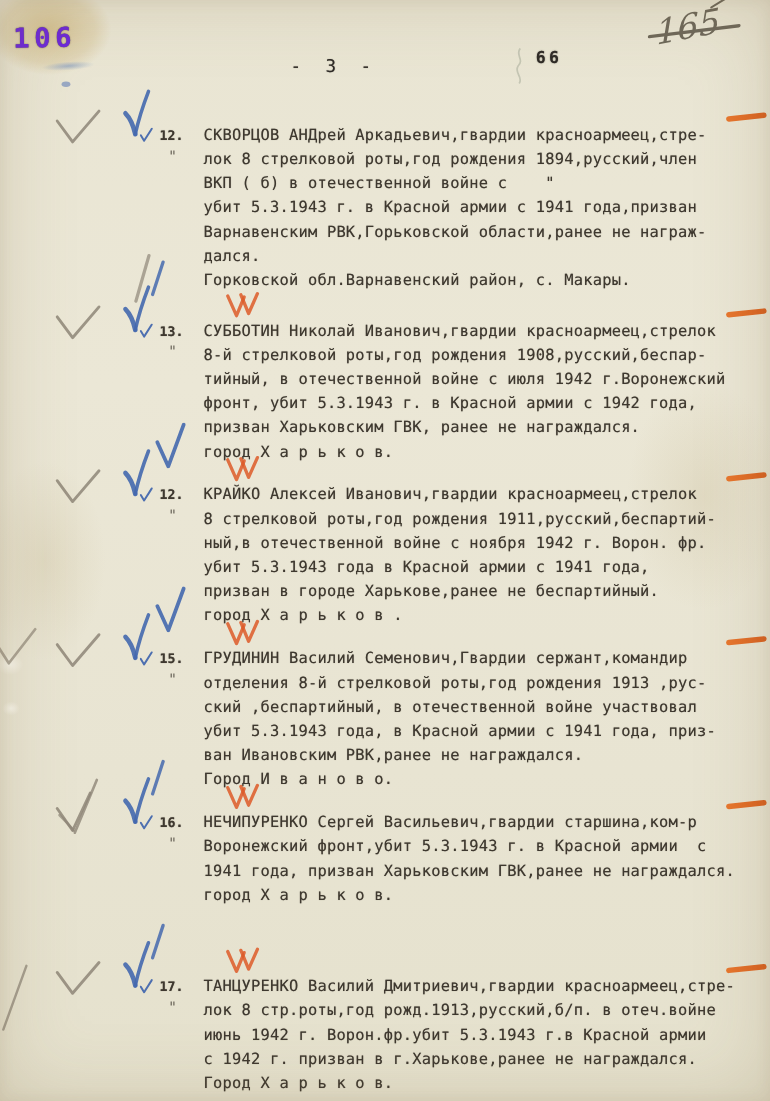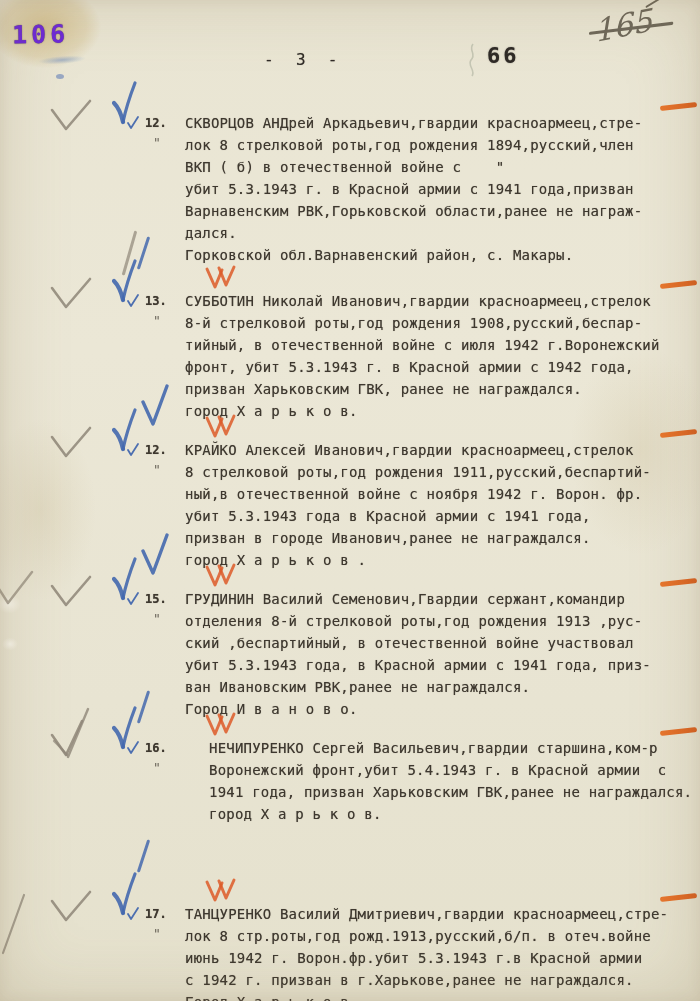--- a/index.html
+++ b/index.html
@@ -16,21 +16,21 @@
   .damage{position:absolute;border-radius:50%;background:radial-gradient(closest-side,rgba(248,246,236,.95),rgba(248,246,236,0) 80%);}
   .blue-smudge{position:absolute;left:32px;top:55px;width:60px;height:10px;border-radius:50%;
     background:radial-gradient(closest-side,rgba(90,127,192,.45),rgba(90,127,192,0) 80%);transform:rotate(-4deg);}
   .blue-dot{position:absolute;left:56px;top:74px;width:8px;height:5px;border-radius:50%;background:rgba(74,108,180,.5);}
 
   .stamp{position:absolute;font-weight:bold;white-space:pre;}
   .stamp-left{left:12px;top:20px;font-size:25px;letter-spacing:4px;transform:rotate(-1deg);
     text-shadow:0 0 1.2px rgba(47,43,39,.8);}
   .page-num{position:absolute;left:264px;top:50px;font-size:16px;white-space:pre;letter-spacing:1px;
     text-shadow:0 0 .8px rgba(62,56,47,.6);}
-  .stamp-right{left:487px;top:43px;font-size:22px;letter-spacing:3px;
+  .stamp-right{left:487px;top:43px;font-size:15px;letter-spacing:3px;
     text-shadow:0 0 1.2px rgba(47,43,39,.7);}
   .faint-stamp{position:absolute;left:465px;top:42px;width:16px;height:36px;opacity:.3;}
 
   .handwritten{position:absolute;left:596px;top:4px;width:90px;height:52px;
     font-family:"DejaVu Serif", serif;font-style:italic;font-size:31px;color:#6e685a;
     transform:rotate(-11deg) skewX(-10deg);}
   .handwritten .strike{position:absolute;left:-8px;top:21px;width:86px;height:2.6px;background:#6e685a;
     transform:rotate(4deg);border-radius:2px;}
   .handwritten .tail{position:absolute;left:48px;top:-8px;width:62px;height:2.2px;background:#6e685a;
     transform:rotate(-22deg);border-radius:2px;}
@@ -131,21 +131,21 @@
           </svg></div>
       </div>
       <div class="entry" style="margin-bottom: 17px; min-height: 132px;">
         <span class="num">12.</span>
         <span class="ditto">"</span>
         <div class="lines">
           <div class="line">КРАЙКО Алексей Иванович,гвардии красноармеец,стрелок</div>
           <div class="line">8 стрелковой роты,год рождения 1911,русский,беспартий-</div>
           <div class="line">ный,в отечественной войне с ноября 1942 г. Ворон. фр.</div>
           <div class="line">убит 5.3.1943 года в Красной армии с 1941 года,</div>
-          <div class="line">призван в городе Иванович,ранее не награждался.</div>
+          <div class="line">призван в городе Харькове,ранее не беспартийный.</div>
           <div class="line">город Х а р ь к о в .</div>
         </div>
         <div class="mark" style="left: 50px; top: -14px;"><svg width="44" height="36" viewBox="0 0 44 36">
             <path d="M2 12 L16 31 L40 3" fill="none" stroke="#8e8678" stroke-width="2.6" stroke-linecap="round" stroke-linejoin="round" opacity="0.85"></path>
           </svg></div>
         <div class="mark" style="left: 112px; top: -32px;"><svg width="26" height="46" viewBox="0 0 26 46">
             <path d="M23 3 C18 16 14 28 11 42" fill="none" stroke="#4468ae" stroke-width="3.2" stroke-linecap="round" stroke-linejoin="round" opacity="0.9"></path>
             <path d="M11 42 C9 33 6 27 2 23" fill="none" stroke="#4468ae" stroke-width="4.2" stroke-linecap="round" stroke-linejoin="round" opacity="0.9"></path>
           </svg></div>
         <div class="mark" style="left: 127px; top: 3px;"><svg width="12" height="14" viewBox="0 0 12 14">
@@ -184,26 +184,26 @@
         <div class="mark" style="left: 127px; top: 3px;"><svg width="12" height="14" viewBox="0 0 12 14">
             <path d="M1 7 L4 12 L11 1" fill="none" stroke="#4468ae" stroke-width="1.8" stroke-linecap="round" stroke-linejoin="round" opacity="0.95"></path>
           </svg></div>
         <div class="mark" style="left: 203px; top: -26px;"><svg width="34" height="26" viewBox="0 0 34 26">
             <path d="M4 5 L12 23 L19 6" fill="none" stroke="#dd5a28" stroke-width="3" stroke-linecap="round" stroke-linejoin="round" opacity="0.85"></path>
             <path d="M16 4 L23 21 L31 3" fill="none" stroke="#dd5a28" stroke-width="3" stroke-linecap="round" stroke-linejoin="round" opacity="0.85"></path>
           </svg></div>
         <div class="mark orange-dash" style="left: 660px; top: -8px; background: linear-gradient(90deg, rgb(232, 119, 46), rgb(217, 96, 31));"></div>
         <div class="mark rot-line" style="left: 142px; bottom: -4px; width: 3px; height: 34px; transform: rotate(18deg); opacity: 0.85; background: rgb(68, 104, 174);"></div>
       </div>
-      <div class="entry" style="margin-bottom: 34px; min-height: 132px; padding-left: 24px;">
+      <div class="entry" style="margin-bottom: 17px; min-height: 132px;">
         <span class="num">16.</span>
         <span class="ditto">"</span>
         <div class="lines">
           <div class="line">НЕЧИПУРЕНКО Сергей Васильевич,гвардии старшина,ком-р</div>
-          <div class="line">Воронежский фронт,убит 5.4.1943 г. в Красной армии  с</div>
+          <div class="line">Воронежский фронт,убит 5.3.1943 г. в Красной армии  с</div>
           <div class="line">1941 года, призван Харьковским ГВК,ранее не награждался.</div>
           <div class="line">город Х а р ь к о в.</div>
         </div>
         <div class="mark" style="left: 48px; top: -30px;"><svg width="48" height="52" viewBox="0 0 48 52">
             <path d="M4 28 L18 48 L34 14" fill="none" stroke="#8e8678" stroke-width="2.6" stroke-linecap="round" stroke-linejoin="round" opacity="0.85"></path>
             <path d="M40 2 L20 50" fill="none" stroke="#8e8678" stroke-width="2.4" stroke-linecap="round" stroke-linejoin="round" opacity="0.8"></path>
             <path d="M6 34 C12 40 16 44 19 48" fill="none" stroke="#8e8678" stroke-width="2.2" stroke-linecap="round" stroke-linejoin="round" opacity="0.7"></path>
           </svg></div>
         <div class="mark" style="left: 112px; top: -32px;"><svg width="26" height="46" viewBox="0 0 26 46">
             <path d="M23 3 C18 16 14 28 11 42" fill="none" stroke="#4468ae" stroke-width="3.2" stroke-linecap="round" stroke-linejoin="round" opacity="0.9"></path>

